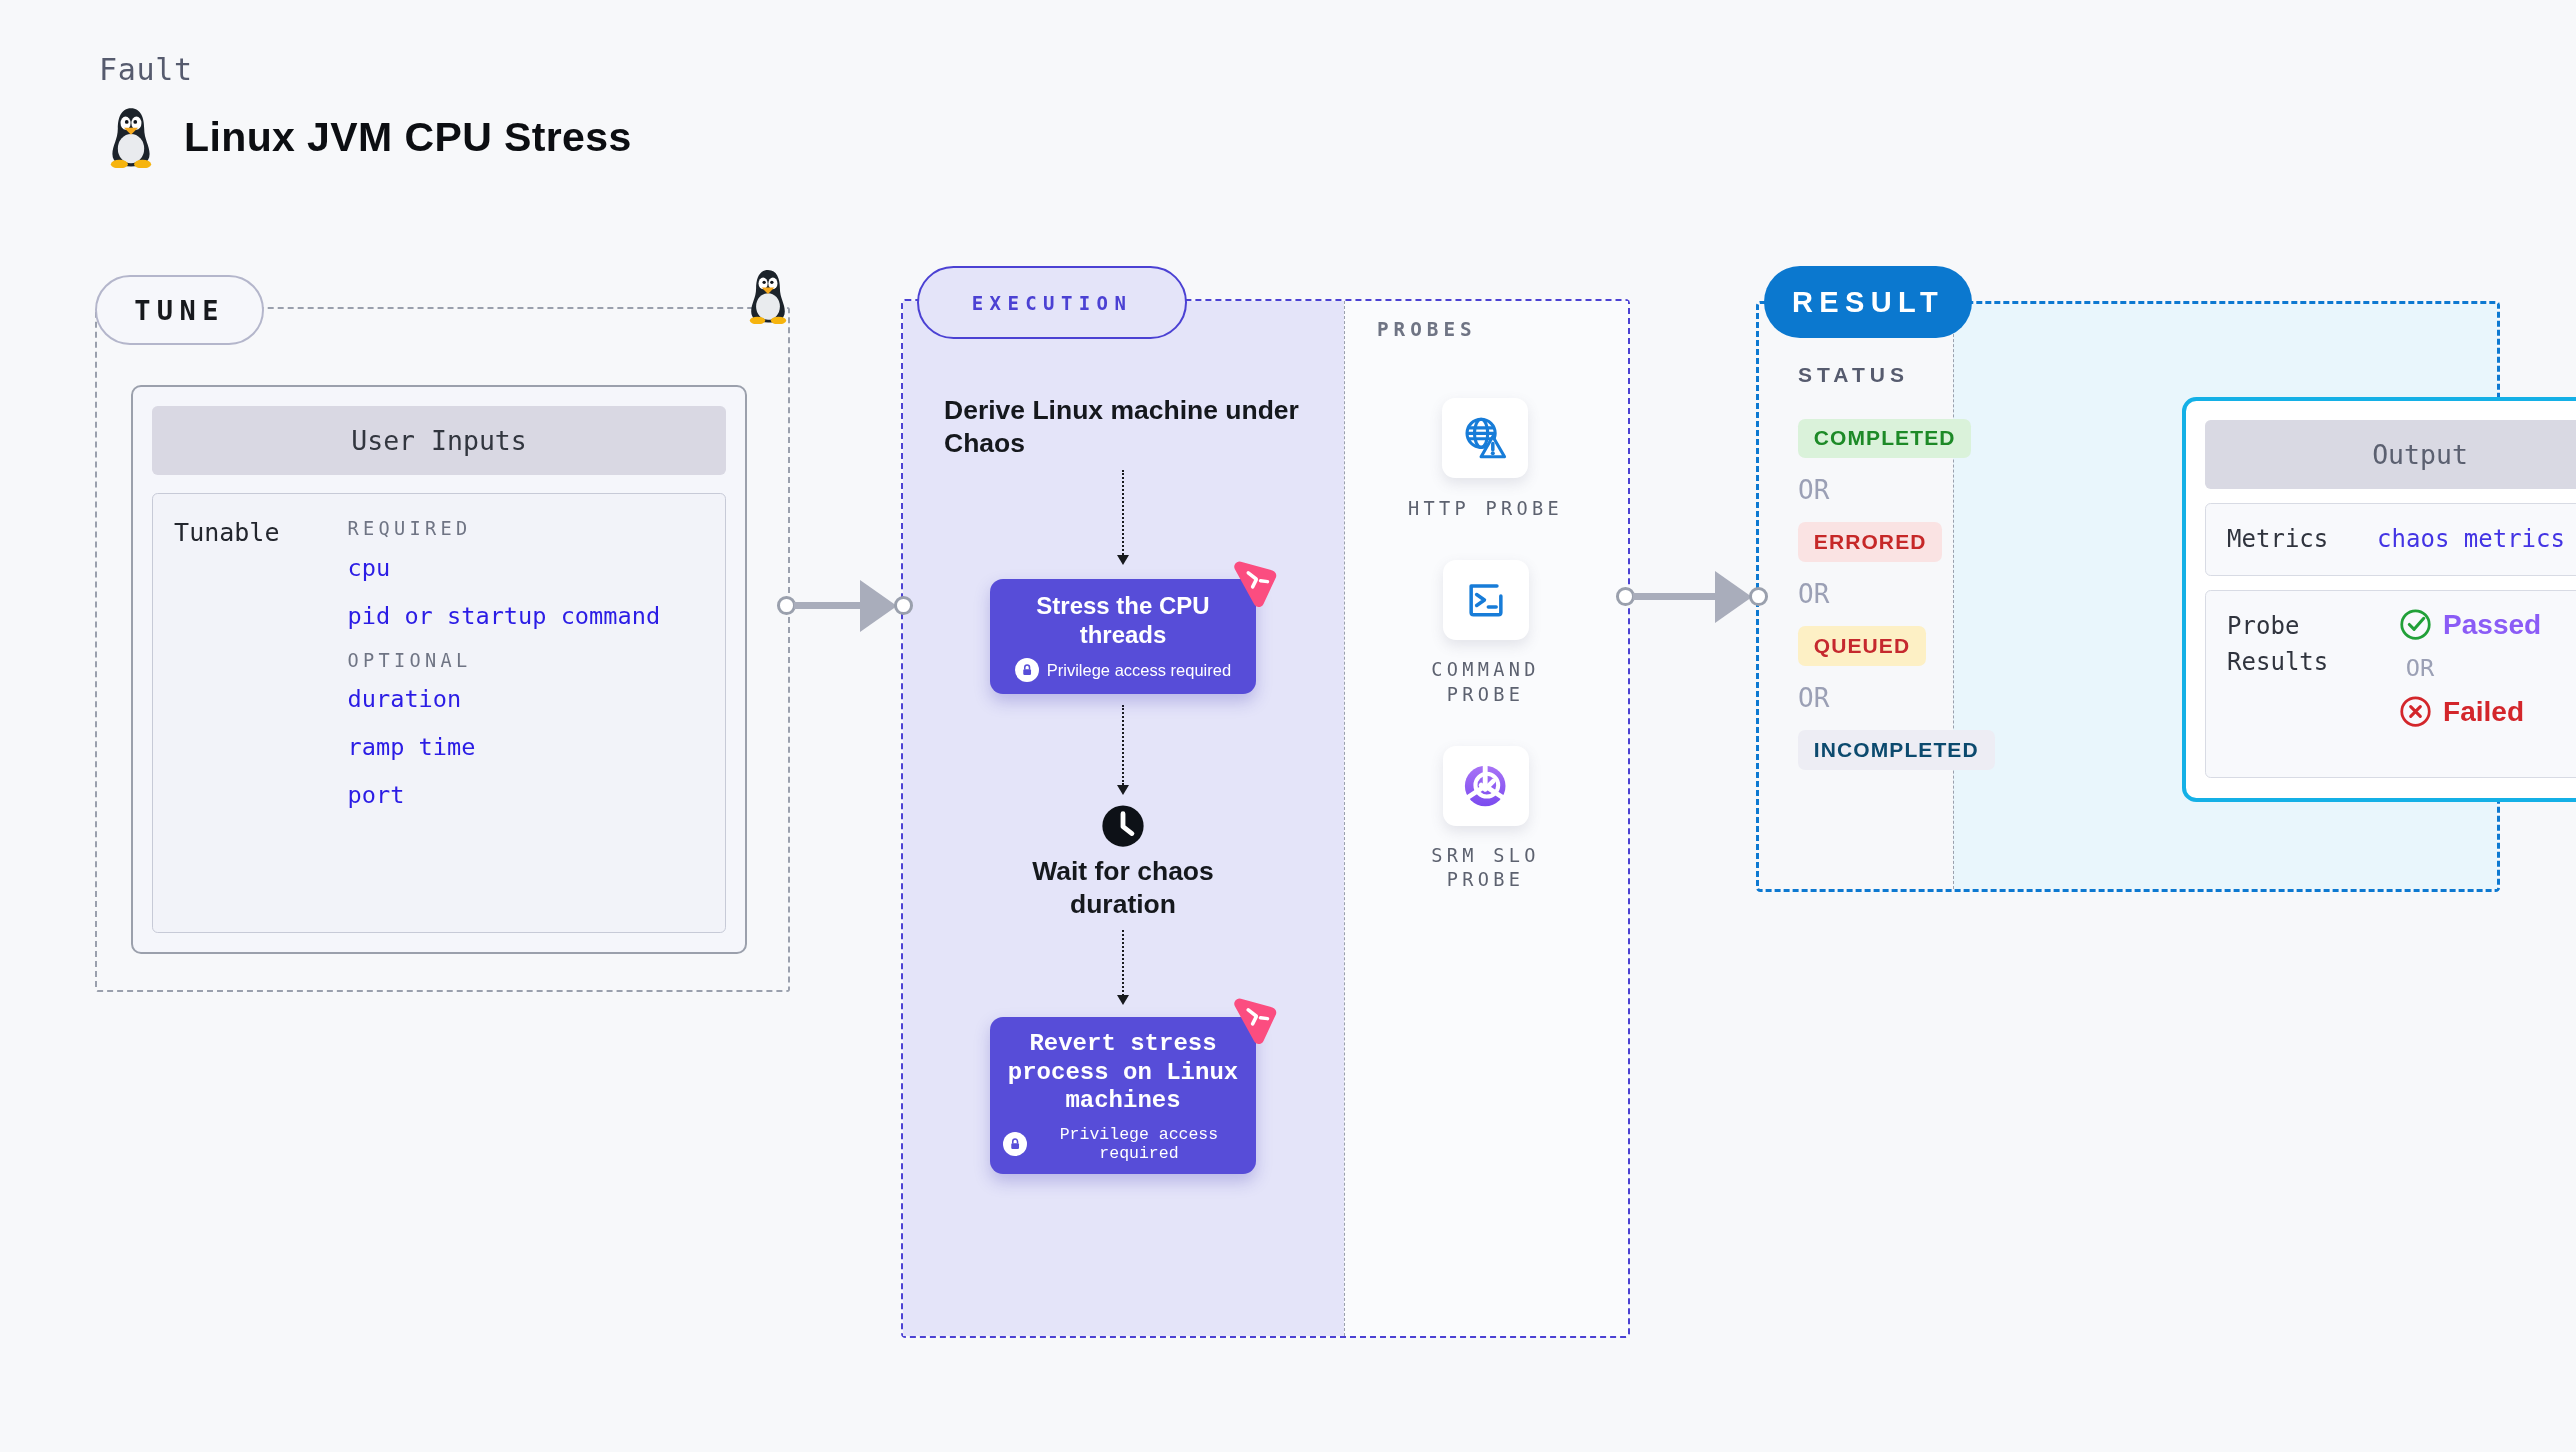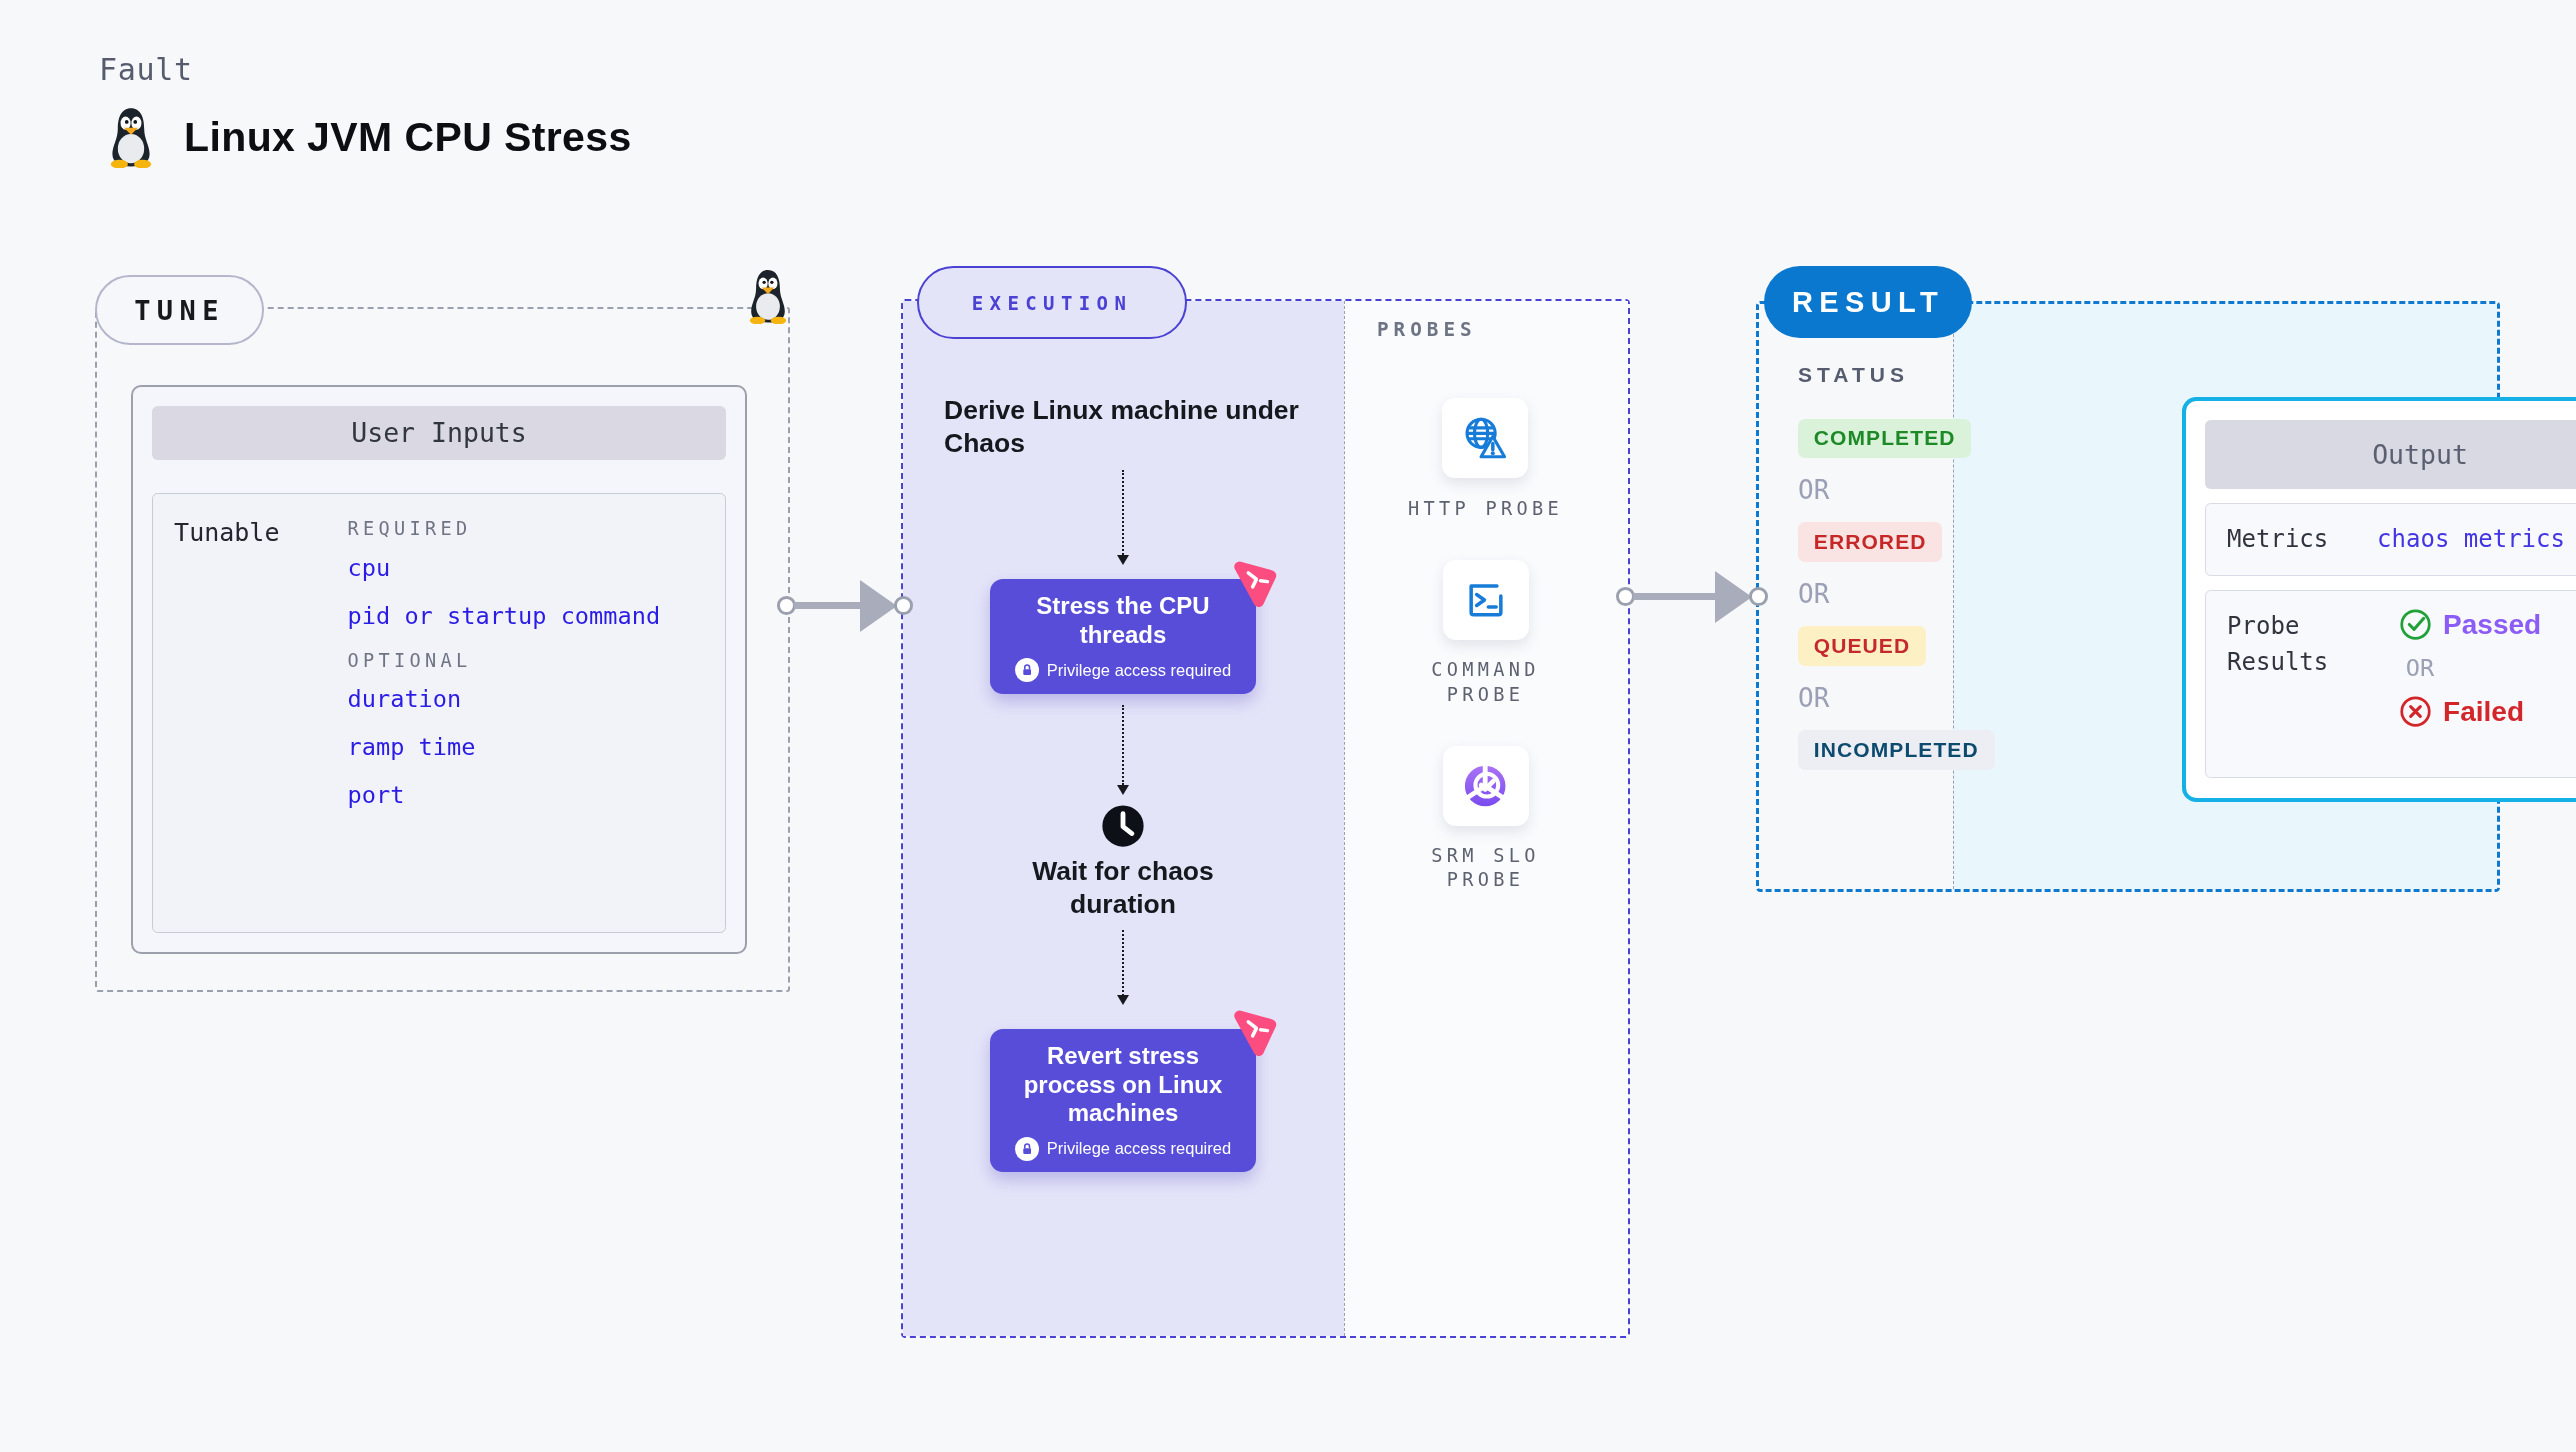--- a/index.html
+++ b/index.html
@@ -38,21 +38,21 @@
     font-family:"DejaVu Sans Mono",monospace;}
   .exec-pill{left:917px;top:266px;width:266px;height:69px;background:#e4e4f9;
     border:2.9px solid #4b41d3;color:#4b41d3;font-size:19px;letter-spacing:6.4px;
     font-family:"DejaVu Sans Mono",monospace;}
   .result-pill{left:1764px;top:266px;width:208px;height:72px;background:#0b78cf;
     color:#ffffff;font-size:29px;letter-spacing:6.4px;}
 
   
   .ui-card{position:absolute;left:131px;top:385px;width:616px;height:569px;
     background:#f5f6fb;border:2.9px solid #9ba0ac;border-radius:10px;box-sizing:border-box;}
-  .ui-header{position:absolute;left:18.6px;right:18.6px;top:18.6px;height:54px;background:#d9d8e3;
+  .ui-header{position:absolute;left:18.6px;right:18.6px;top:18.6px;height:69px;background:#d9d8e3;
     border-radius:5.7px;display:flex;align-items:center;justify-content:center;
     font-family:"DejaVu Sans Mono",monospace;font-size:26.5px;color:#32363f;}
   .ui-body{position:absolute;left:18.6px;right:18.6px;top:106px;bottom:18.6px;background:#f2f3f9;
     border:1.4px solid #c7cad7;border-radius:5.7px;}
   .ui-rowlabel{position:absolute;left:21.5px;top:24px;font-family:"DejaVu Sans Mono",monospace;
     font-size:25px;color:#23262e;}
   .ui-col{position:absolute;left:195px;top:14.3px;display:flex;flex-direction:column;}
   .ui-sec{font-family:"DejaVu Sans Mono",monospace;font-size:18.6px;color:#6f7484;
     letter-spacing:4.3px;margin:10px 0 4.3px;}
   .ui-link{font-family:"DejaVu Sans Mono",monospace;font-size:23.6px;color:#2b1ce5;
@@ -227,21 +227,21 @@
     <svg width="44" height="44" viewBox="0 0 64 64">
       <circle cx="32" cy="32" r="30" fill="#0d1117"></circle>
       <path d="M32 14 V33 L45 43" fill="none" stroke="#ffffff" stroke-width="7" stroke-linecap="round" stroke-linejoin="round"></path>
     </svg>
   </div>
   <div class="flow-caption" style="max-width:258px;">Wait for chaos duration</div>
 
   <div class="varrow" style="height:66px;margin-top:8.6px;"></div>
   <div class="varrow-head"></div>
 
-  <div class="step" style="margin-top:18px;">
+  <div class="step" style="margin-top:6px;font-family:Liberation Mono, monospace;">
     <span class="chaos-logo">
       <svg width="49" height="49" viewBox="0 0 56 56">
         <path d="M12 10 L48 20 L34 50 Z" fill="#fb4d80" stroke="#fb4d80" stroke-width="12" stroke-linejoin="round"></path>
         <path d="M22 17 l9 7" stroke="#ffffff" stroke-width="4" stroke-linecap="round"></path>
         <path d="M27 33 l4 -8" stroke="#ffffff" stroke-width="4" stroke-linecap="round"></path>
         <path d="M36 26 l8 1" stroke="#ffffff" stroke-width="4" stroke-linecap="round"></path>
       </svg>
     </span>
     <div class="step-title">Revert stress process on Linux machines</div>
     <div class="step-badge">

